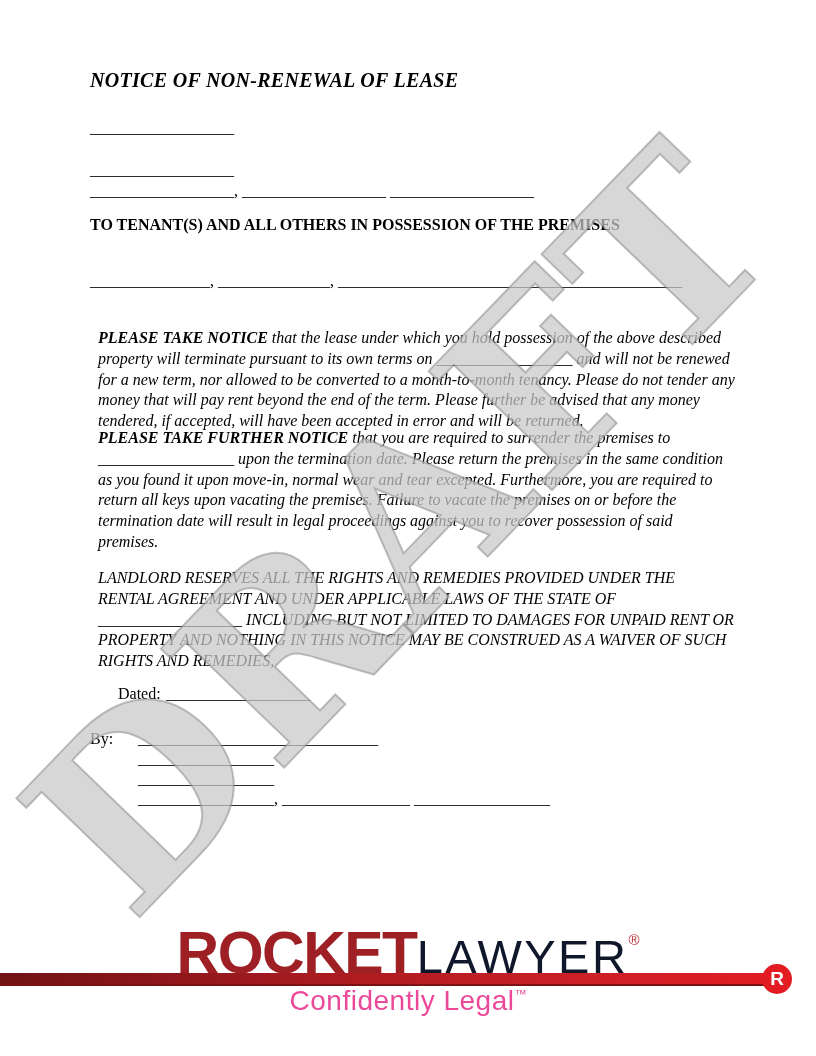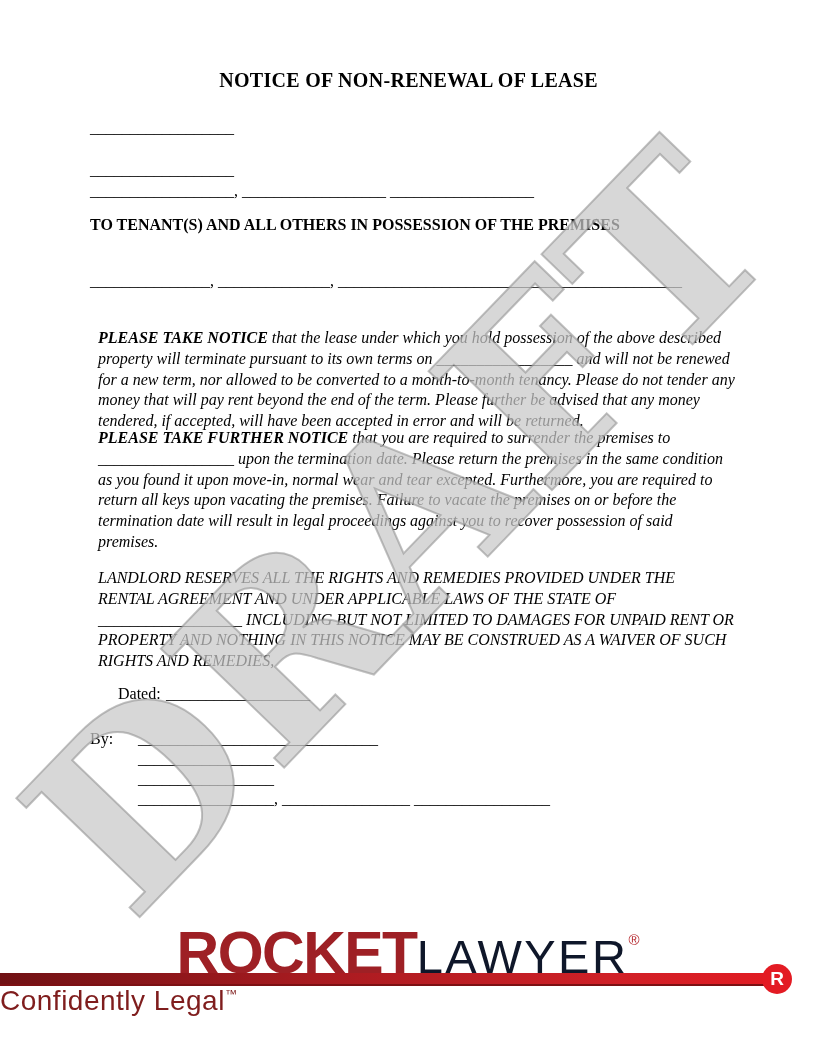--- a/index.html
+++ b/index.html
@@ -3,21 +3,21 @@
 <meta charset="utf-8">
 <style>
   html,body{margin:0;padding:0;background:#fff;}
   .page{
     position:relative;width:816px;height:1056px;background:#ffffff;
     overflow:hidden;font-family:"Liberation Serif","DejaVu Serif",serif;
     font-size:16px;color:#000;
   }
   .abs{position:absolute;left:90px;width:637px;line-height:20.8px;}
   .doc-title{
-    top:70px;text-align:center;font-weight:bold;
+    top:70px;text-align:left;font-weight:bold;font-style:italic;
     font-size:20px;letter-spacing:0.3px;
   }
   .landlord-block{top:118px;}
   .spacer{height:21px;}
   .recipient-heading{top:215px;font-weight:bold;}
   .address-line{top:271px;}
   .para{margin:8px;font-style:italic;}
   .p1{top:320px;}
   .p2{top:420px;}
   .p3{top:560px;}
@@ -57,23 +57,23 @@
     position:absolute;left:0;top:973px;width:779px;height:11px;
     background:linear-gradient(to right,#701114,#a81b20 40%,#cf2027 78%,#e21b22);
     border-bottom:2px solid #7c1013;
   }
   .r-badge{
     position:absolute;left:762px;top:964px;width:30px;height:30px;border-radius:50%;
     background:#e31b23;color:#fff;text-align:center;line-height:30px;
     font-family:"Liberation Sans","DejaVu Sans",sans-serif;font-weight:bold;font-size:19px;
   }
   .tagline{
-    position:absolute;left:0;top:985px;width:816px;text-align:left;
+    position:absolute;left:0;top:985px;width:816px;text-align:center;
     font-family:"Liberation Sans","DejaVu Sans",sans-serif;
-    font-size:28px;color:#7f1d1d;letter-spacing:0.5px;
+    font-size:28px;color:#ec4899;letter-spacing:0.5px;
   }
   .tm{font-size:12px;vertical-align:12px;letter-spacing:0;}
 </style>
 </head>
 <body>
 
 <div class="page">
 
   <div class="watermark">DRAFT</div>
 

